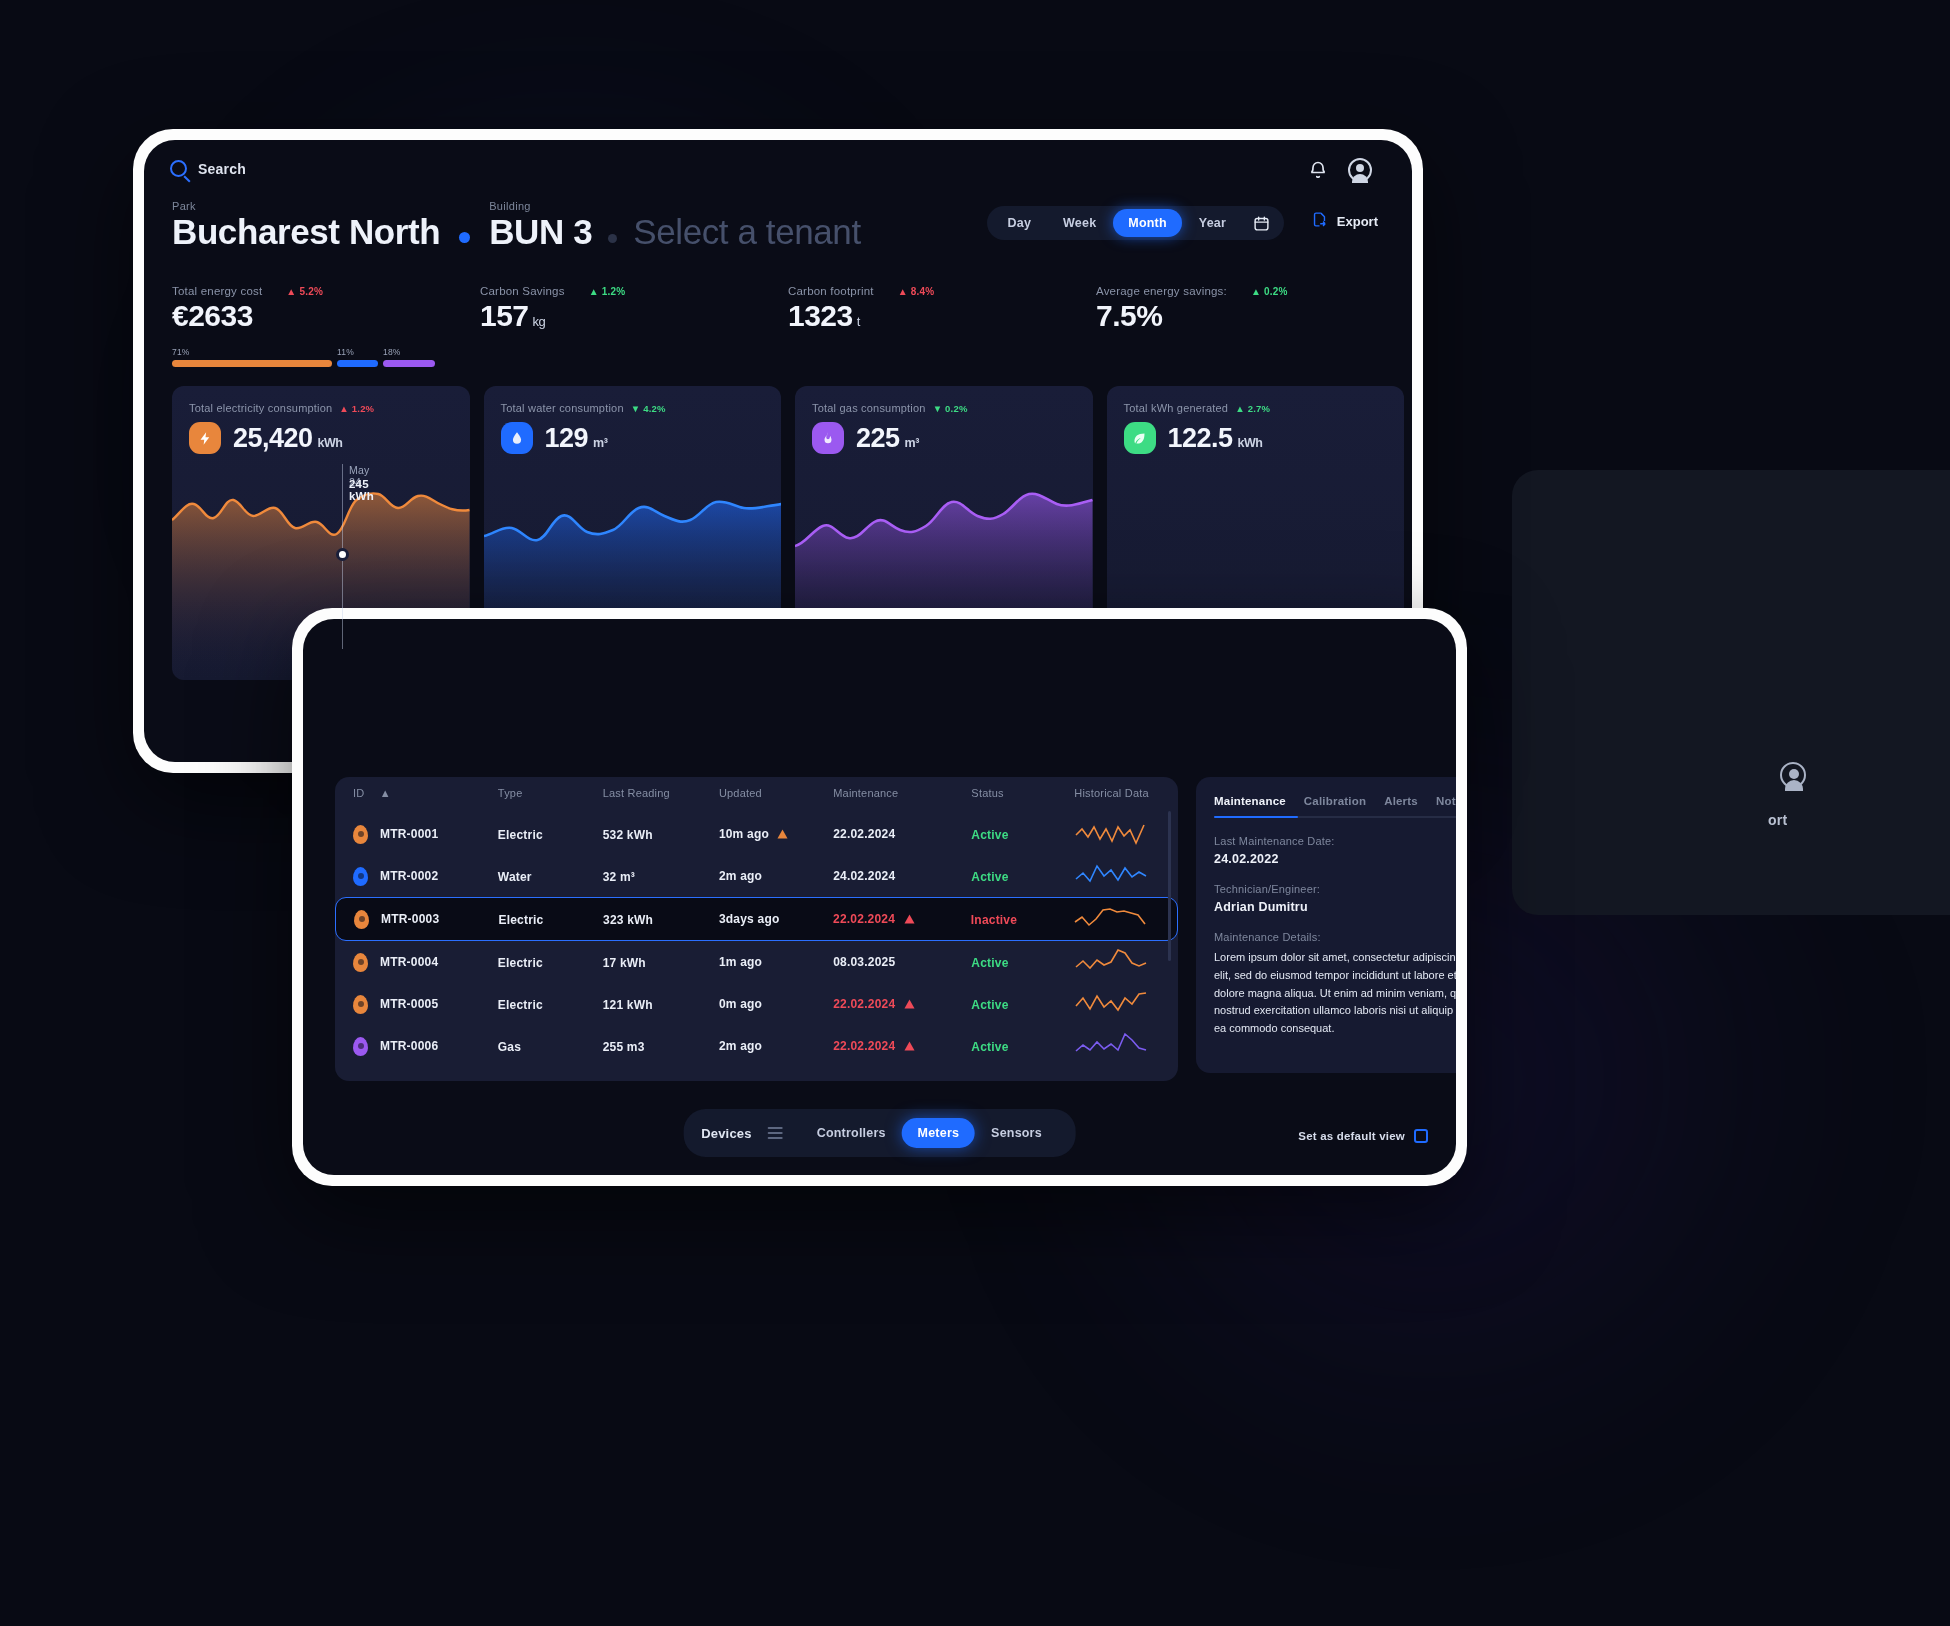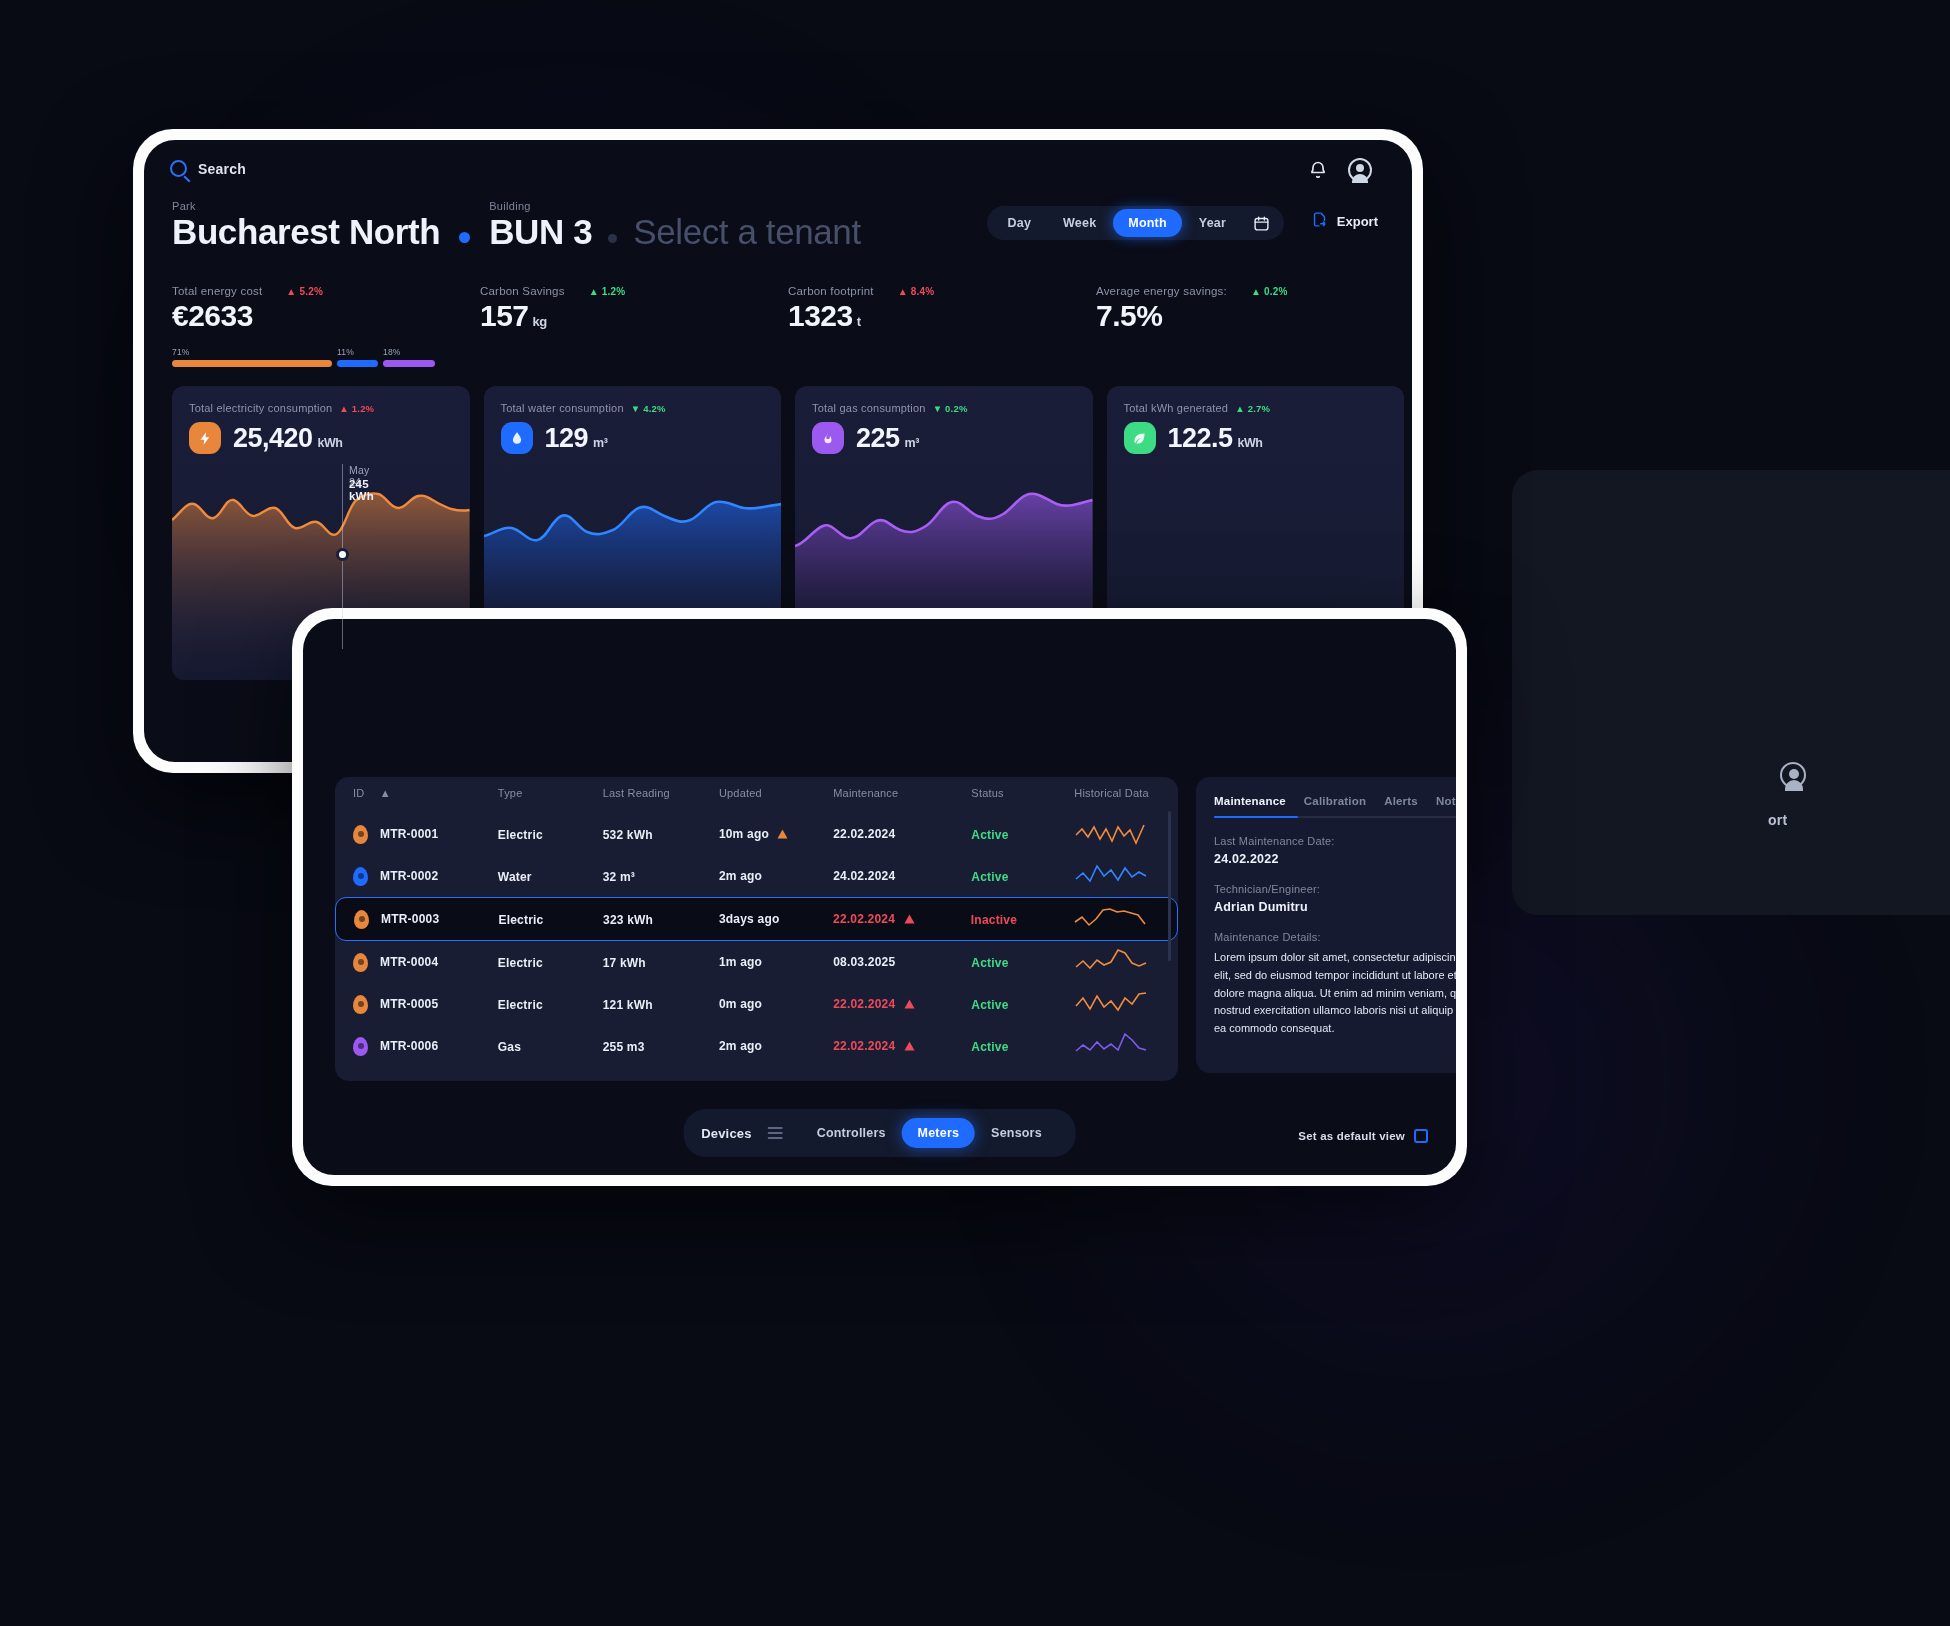--- a/index.html
+++ b/index.html
@@ -74,21 +74,21 @@
 
   
   .kpis{position:absolute;left:28px;top:145px;width:1232px;display:flex;}
   .kpi{width:25%;}
   .kpi .k-top{display:flex;align-items:center;gap:24px;}
   .kpi .k-lbl{font-size:11.5px;color:#8a93a8;letter-spacing:.2px;}
   .kpi .k-delta{font-size:10px;font-weight:700;letter-spacing:.2px;}
   .k-delta.up{color:#ef4a58;}
   .k-delta.up-good{color:#3ddc84;}
   .kpi .k-val{font-size:30px;font-weight:700;color:#f1f4fb;margin-top:4px;letter-spacing:-.5px;line-height:1;}
-  .kpi .k-unit{font-size:13px;font-weight:700;color:#cfd6e6;margin-left:4px;}
+  .kpi .k-unit{font-size:13px;font-weight:400;color:#cfd6e6;margin-left:4px;}
   .bars{display:flex;align-items:center;gap:5px;margin-top:16px;}
   .bar-wrap{position:relative;}
   .bar-pct{font-size:8.5px;color:#9aa3b8;margin-bottom:3px;display:block;letter-spacing:.2px;}
   .bar{height:7px;border-radius:4px;}
 
   
   .cards{position:absolute;left:28px;top:246px;width:1232px;display:flex;gap:14px;}
   .card{flex:1;height:294px;border-radius:12px;position:relative;overflow:hidden;
     background:linear-gradient(180deg,#191d38 0%,#161a31 100%);}
   .card .c-lbl{position:absolute;left:17px;top:16px;font-size:11px;color:#8c95ab;letter-spacing:.2px;}

